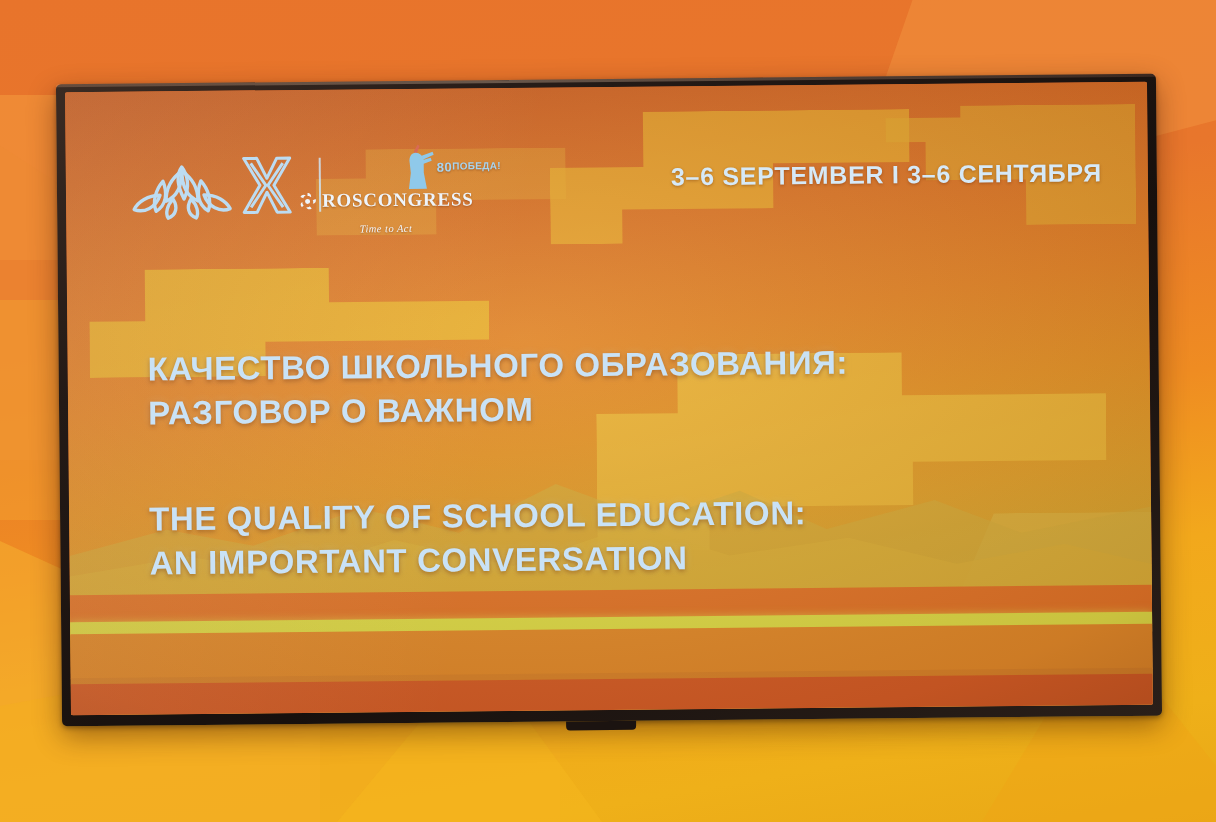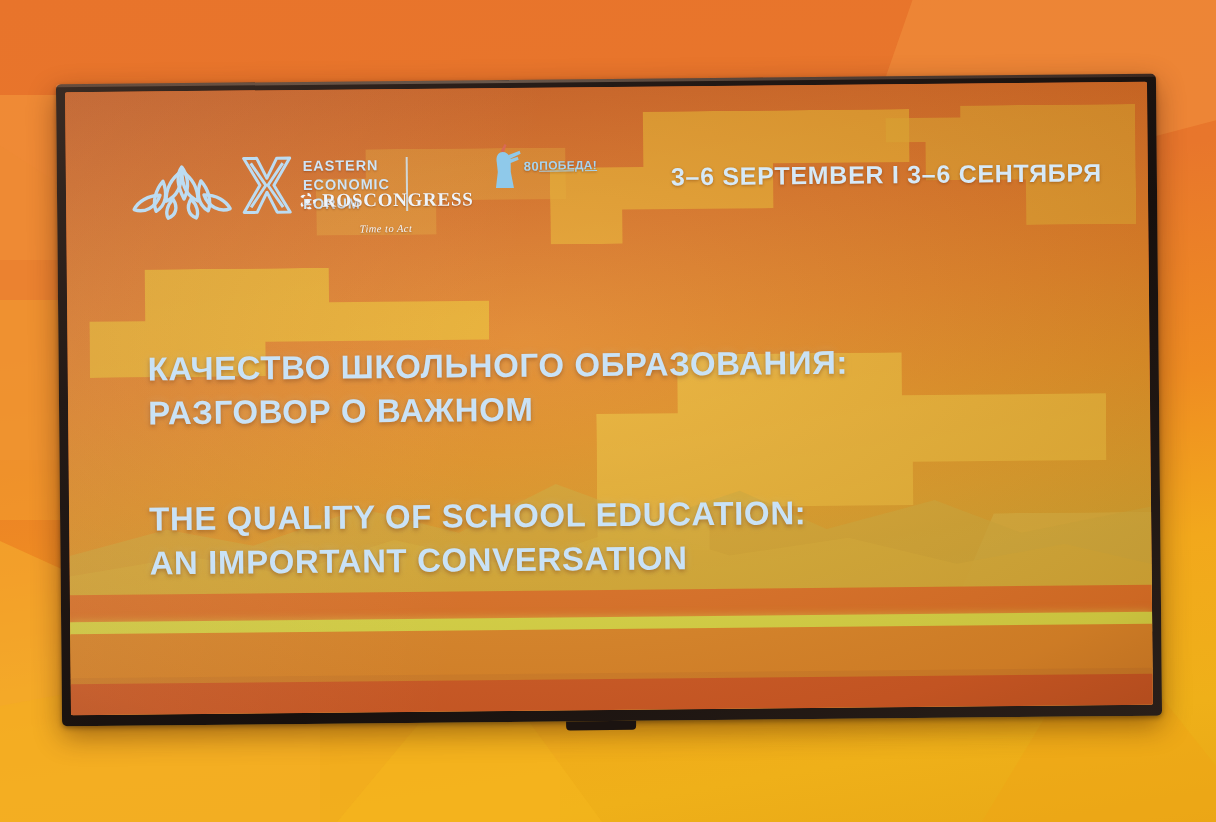--- a/index.html
+++ b/index.html
@@ -164,22 +164,22 @@
     margin-top:12px; text-shadow:0 1px 2px rgba(90,30,0,.4);
   }
 
   #victory80 {
     display:flex; flex-direction:row; align-items:center;
     margin-left:62px; margin-top:-8px; flex-shrink:0;
   }
   .v-fig { width:40px; height:48px; }
   .v-80 { color:#a8d4ef; font-size:13px; font-weight:700; letter-spacing:.5px; line-height:1;
           text-shadow:0 1px 2px rgba(90,30,0,.4); }
-  .v-word { color:#a8d4ef; font-size:12px; font-weight:700; letter-spacing:.3px; line-height:1.2;
-            text-shadow:0 1px 2px rgba(90,30,0,.4);text-decoration:underline; }
+  .v-word { color:#a8d4ef; font-size:10px; font-weight:700; letter-spacing:.3px; line-height:1.2;
+            text-shadow:0 1px 2px rgba(90,30,0,.4); }
 
   #dates {
     margin-left:auto; margin-top:14px;
     color:#d6e9f7; font-size:25px; font-weight:700;
     letter-spacing:.7px; white-space:nowrap;
     text-shadow:0 1px 3px rgba(100,35,0,.42);
   }
 
   
   #titles { position:absolute; left:80px; top:256px; z-index:12; }
@@ -254,25 +254,20 @@
             <span class="xmark">
               <svg viewBox="0 0 54 62" width="54" height="62">
                 <g fill="none" stroke="#bcdcf2" stroke-width="3" stroke-linejoin="round">
                   <path d="M4 4 L17 4 L27 24 L37 4 L50 4 L34 31 L50 58 L37 58 L27 38 L17 58 L4 58 L20 31 Z"></path>
                   <path d="M11 9 L26 31 L11 53"></path>
                   <path d="M43 9 L28 31 L43 53"></path>
                 </g>
               </svg>
             </span>
 
-            <div class="forum-en">
-              <div>EASTERN</div>
-              <div>ECONOMIC</div>
-              <div>FORUM</div>
-            </div>
 
             <div class="divider-v"></div>
 
 
             <div id="victory80">
               <span class="v-fig">
                 <svg viewBox="0 0 40 48" width="40" height="48">
                   <path d="M21 2 L23 3 L20 11 L17 9 Z" fill="#d86a55"></path>
                   <path d="M19 10 C23 10 26 13 27 17 L34 15 L35 18 L27 21 L27 30 L30 46 L12 46 L14 30 L13 20 C12 14 15 10 19 10 Z" fill="#8fc9ea"></path>
                   <path d="M25 13 L36 9 L37 12 L26 17 Z" fill="#8fc9ea"></path>

